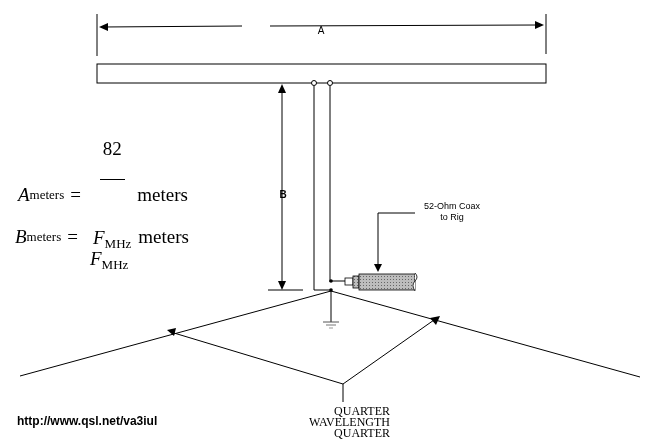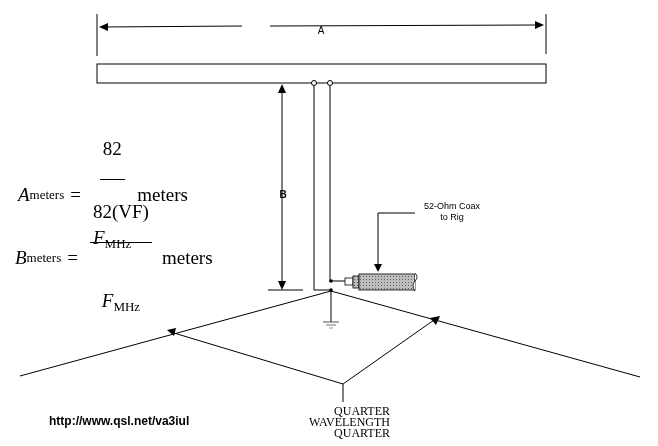--- a/index.html
+++ b/index.html
@@ -6,21 +6,21 @@
   body { width: 658px; height: 446px; position: relative; overflow: hidden; }
   svg { position: absolute; left: 0; top: 0; }
   .lbl { font-family: "Liberation Sans", sans-serif; fill: #000; }
   .formula { position: absolute; font-family: "Liberation Serif", serif; color: #000; font-size: 19px; display: flex; align-items: center; }
   .formula .var { font-style: italic; }
   .formula sub { font-style: normal; font-size: 13px; vertical-align: -4px; }
   .frac { display: inline-flex; flex-direction: column; align-items: center; margin: 0 6px; }
   .frac .num { border-bottom: 1px solid #000; padding: 0 3px 19px; }
   .frac .den { padding-top: 1px; margin-top: 46px; }
   .frac .den .var { font-style: italic; }
-  .url { position: absolute; left: 17px; top: 414px; font-family: "Liberation Sans", sans-serif; font-weight: bold; font-size: 12px; color: #000; margin-left: 32px; }
+  .url { position: absolute; left: 17px; top: 414px; font-family: "Liberation Sans", sans-serif; font-weight: bold; font-size: 12px; color: #000; }
   .caption { position: absolute; left: 290px; top: 406px; width: 100px; text-align: right; font-family: Liberation Serif, serif; font-size: 12px; line-height: 11px; color: #000; }
 </style>
 </head>
 <body>
 
 <svg width="658" height="446" viewBox="0 0 658 446">
   <defs>
     <pattern id="hatch" width="3" height="3" patternUnits="userSpaceOnUse">
       <rect width="3" height="3" fill="#bdbdbd"></rect>
       <rect width="1" height="1" fill="#666"></rect>
@@ -89,21 +89,20 @@
     <span class="den"><span class="var">F</span><sub>MHz</sub></span>
   </span>
   <span>meters</span>
 </div>
 
 <div class="formula" style="left:15px; top:201px;">
   <span class="var">B</span>
     <sub>meters</sub>
   <span style="margin:0 6px;">=</span>
   <span class="frac">
-    <span class="num">82(VF)</span>
     <span class="den"><span class="var">F</span><sub>MHz</sub></span>
   </span>
   <span style="margin-left:4px;">meters</span>
 </div>
 
 <div class="url">http://www.qsl.net/va3iul</div>
 
 <div class="caption">
   <div>QUARTER</div>
   <div>WAVELENGTH</div>

